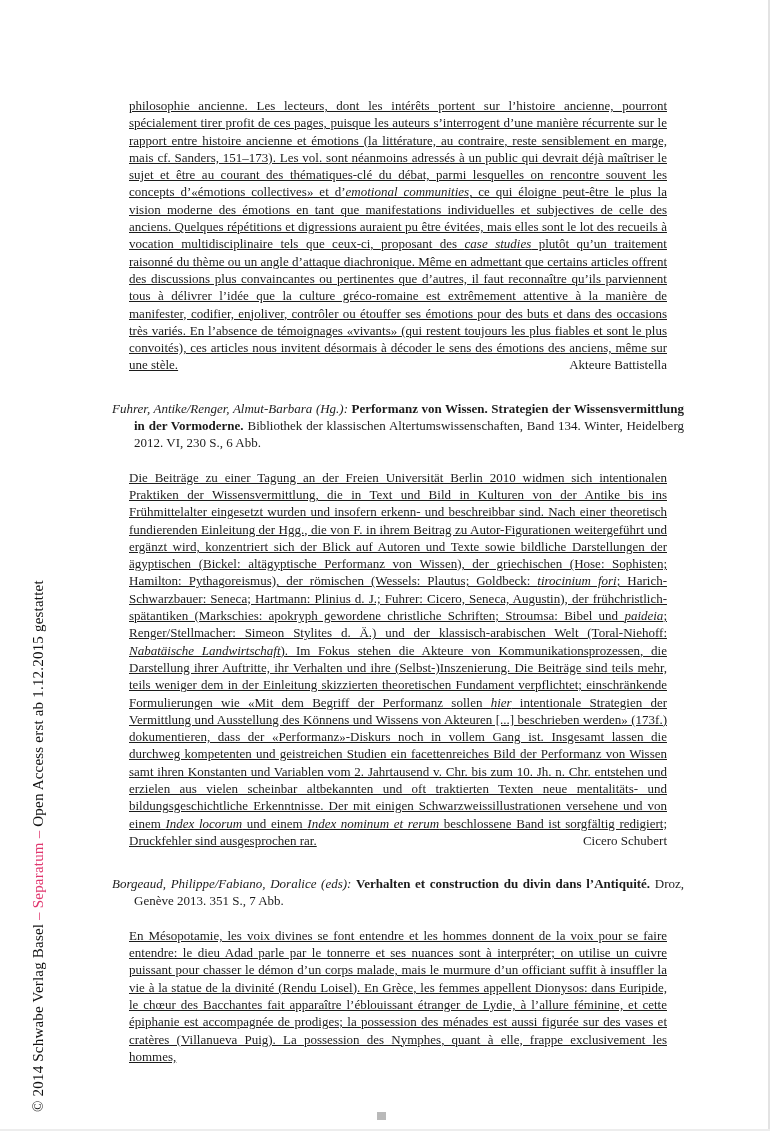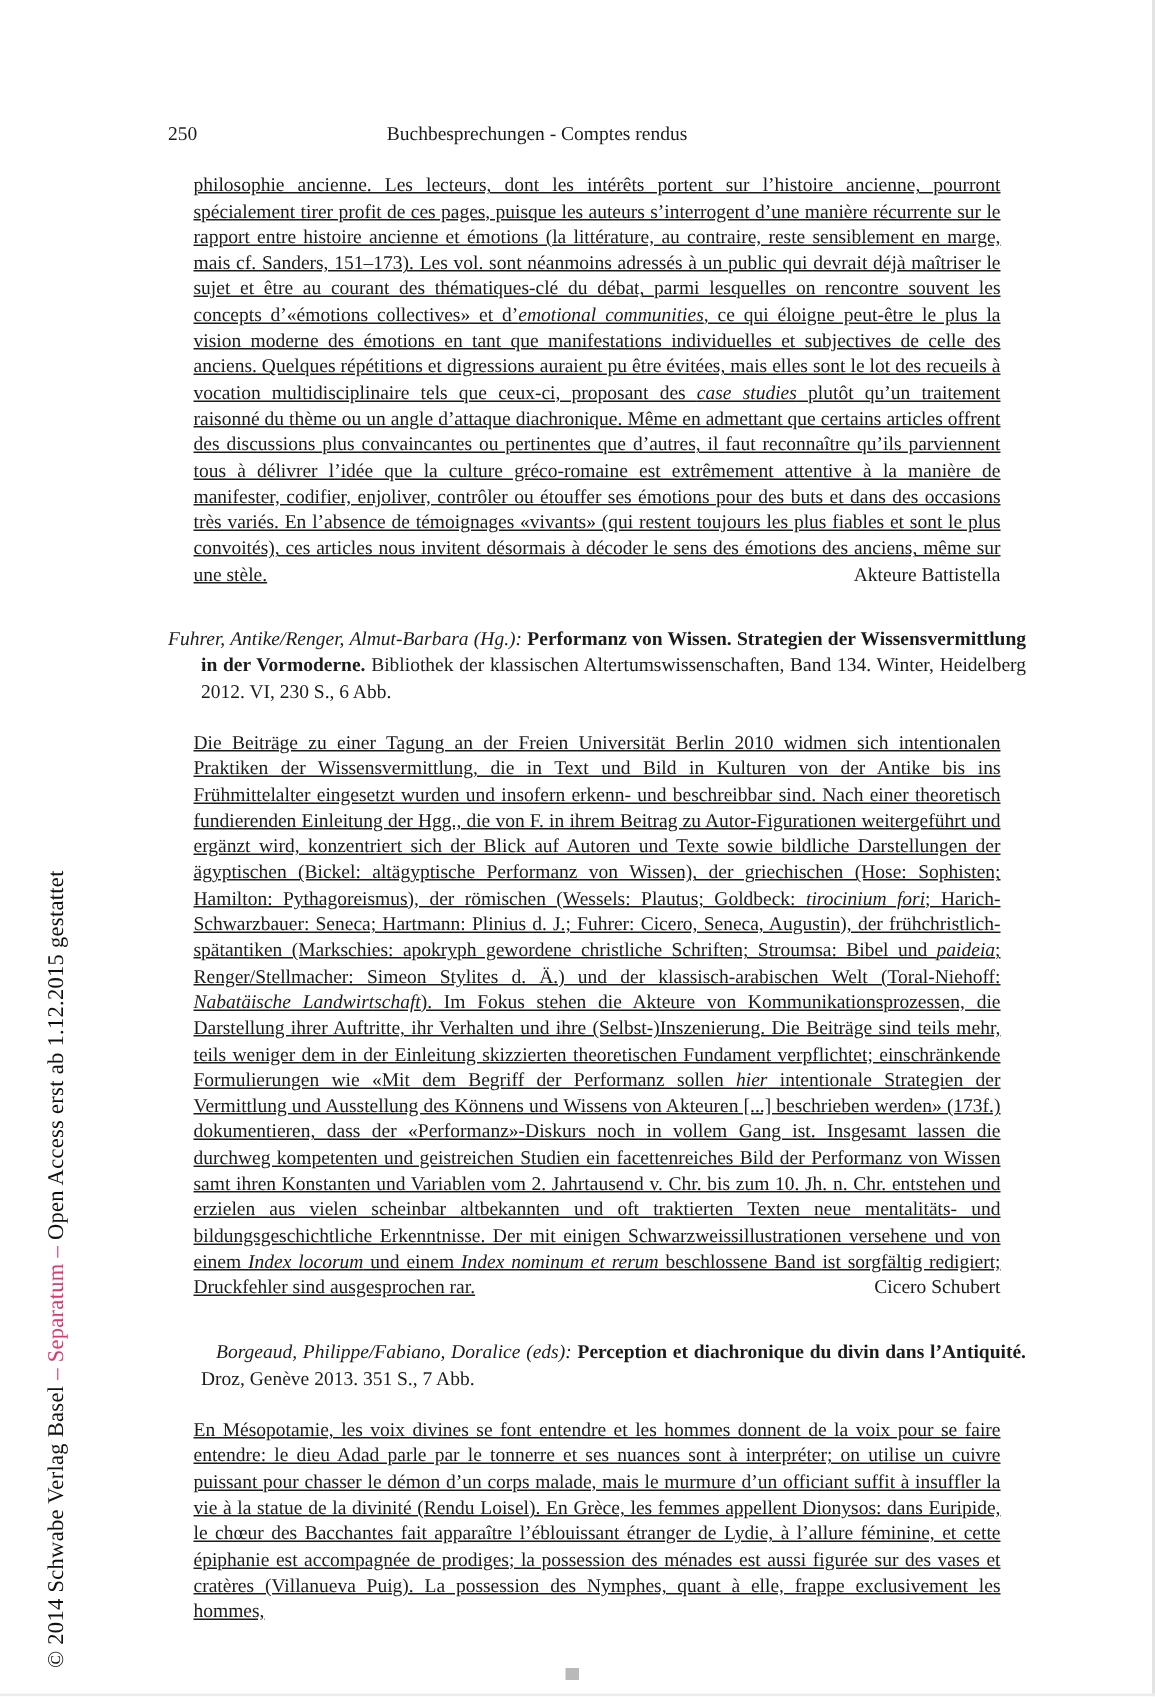--- a/index.html
+++ b/index.html
@@ -69,41 +69,37 @@
 <div class="page">
 
   <div class="scan-edge-right"></div>
   <div class="scan-edge-bottom"></div>
   <div class="scan-artifact"></div>
 
   <div class="sidebar-copyright"><span>© 2014 Schwabe Verlag Basel </span><span style="color: rgb(224, 54, 110);">– Separatum –</span><span> Open Access erst ab 1.12.2015 gestattet</span></div>
 
   <div class="content">
 
-    <div class="page-header">
-      <span class="page-number">250</span>
-      <span class="running-head">Buchbesprechungen - Comptes rendus</span>
-    </div>
 
     <div class="review">
       <p class="review-body">
         <span><span>philosophie ancienne. Les lecteurs, dont les intérêts portent sur l’histoire ancienne, pourront spécialement tirer profit de ces pages, puisque les auteurs s’interrogent d’une manière récurrente sur le rapport entre histoire ancienne et émotions (la littérature, au contraire, reste sensiblement en marge, mais cf. Sanders, 151–173). Les vol. sont néanmoins adressés à un public qui devrait déjà maîtriser le sujet et être au courant des thématiques-clé du débat, parmi lesquelles on rencontre souvent les concepts d’«émotions collectives» et d’</span><span style="font-style: italic;">emotional communities</span><span>, ce qui éloigne peut-être le plus la vision moderne des émotions en tant que manifestations individuelles et subjectives de celle des anciens. Quelques répétitions et digressions auraient pu être évitées, mais elles sont le lot des recueils à vocation multidisciplinaire tels que ceux-ci, proposant des </span><span style="font-style: italic;">case studies</span><span> plutôt qu’un traitement raisonné du thème ou un angle d’attaque diachronique. Même en admettant que certains articles offrent des discussions plus convaincantes ou pertinentes que d’autres, il faut reconnaître qu’ils parviennent tous à délivrer l’idée que la culture gréco-romaine est extrêmement attentive à la manière de manifester, codifier, enjoliver, contrôler ou étouffer ses émotions pour des buts et dans des occasions très variés. En l’absence de témoignages «vivants» (qui restent toujours les plus fiables et sont le plus convoités), ces articles nous invitent désormais à décoder le sens des émotions des anciens, même sur une stèle.</span></span>
         <span class="signature">Akteure Battistella</span>
       </p>
     </div>
 
     <div class="review">
       <p class="review-heading"><span style="font-style: italic;">Fuhrer, Antike/Renger, Almut-Barbara (Hg.): </span><span style="font-weight: bold;">Performanz von Wissen. Strategien der Wissensvermittlung in der Vormoderne.</span><span> Bibliothek der klassischen Altertumswissenschaften, Band 134. Winter, Heidelberg 2012. VI, 230 S., 6 Abb.</span></p>
       <p class="review-body">
         <span><span>Die Beiträge zu einer Tagung an der Freien Universität Berlin 2010 widmen sich intentionalen Praktiken der Wissensvermittlung, die in Text und Bild in Kulturen von der Antike bis ins Frühmittelalter eingesetzt wurden und insofern erkenn- und beschreibbar sind. Nach einer theoretisch fundierenden Einleitung der Hgg., die von F. in ihrem Beitrag zu Autor-Figurationen weitergeführt und ergänzt wird, konzentriert sich der Blick auf Autoren und Texte sowie bildliche Darstellungen der ägyptischen (Bickel: altägyptische Performanz von Wissen), der griechischen (Hose: Sophisten; Hamilton: Pythagoreismus), der römischen (Wessels: Plautus; Goldbeck: </span><span style="font-style: italic;">tirocinium fori</span><span>; Harich-Schwarzbauer: Seneca; Hartmann: Plinius d. J.; Fuhrer: Cicero, Seneca, Augustin), der frühchristlich-spätantiken (Markschies: apokryph gewordene christliche Schriften; Stroumsa: Bibel und </span><span style="font-style: italic;">paideia</span><span>; Renger/Stellmacher: Simeon Stylites d. Ä.) und der klassisch-arabischen Welt (Toral-Niehoff: </span><span style="font-style: italic;">Nabatäische Landwirtschaft</span><span>). Im Fokus stehen die Akteure von Kommunikationsprozessen, die Darstellung ihrer Auftritte, ihr Verhalten und ihre (Selbst-)Inszenierung. Die Beiträge sind teils mehr, teils weniger dem in der Einleitung skizzierten theoretischen Fundament verpflichtet; einschränkende Formulierungen wie «Mit dem Begriff der Performanz sollen </span><span style="font-style: italic;">hier</span><span> intentionale Strategien der Vermittlung und Ausstellung des Könnens und Wissens von Akteuren [...] beschrieben werden» (173f.) dokumentieren, dass der «Performanz»-Diskurs noch in vollem Gang ist. Insgesamt lassen die durchweg kompetenten und geistreichen Studien ein facettenreiches Bild der Performanz von Wissen samt ihren Konstanten und Variablen vom 2. Jahrtausend v. Chr. bis zum 10. Jh. n. Chr. entstehen und erzielen aus vielen scheinbar altbekannten und oft traktierten Texten neue mentalitäts- und bildungsgeschichtliche Erkenntnisse. Der mit einigen Schwarzweissillustrationen versehene und von einem </span><span style="font-style: italic;">Index locorum</span><span> und einem </span><span style="font-style: italic;">Index nominum et rerum</span><span> beschlossene Band ist sorgfältig redigiert; Druckfehler sind ausgesprochen rar.</span></span>
         <span class="signature">Cicero Schubert</span>
       </p>
     </div>
 
     <div class="review review-last">
-      <p class="review-heading"><span style="font-style: italic; margin-left: 32px;">Borgeaud, Philippe/Fabiano, Doralice (eds): </span><span style="font-weight: bold;">Perception et diachronique du divin dans l’Antiquité.</span><span> Droz, Genève 2013. 351 S., 7 Abb.</span></p>
+      <p class="review-heading"><span style="font-style: italic;">Borgeaud, Philippe/Fabiano, Doralice (eds): </span><span style="font-weight: bold;">Verhalten et construction du divin dans l’Antiquité.</span><span> Droz, Genève 2013. 351 S., 7 Abb.</span></p>
       <p class="review-body">
         <span><span>En Mésopotamie, les voix divines se font entendre et les hommes donnent de la voix pour se faire entendre: le dieu Adad parle par le tonnerre et ses nuances sont à interpréter; on utilise un cuivre puissant pour chasser le démon d’un corps malade, mais le murmure d’un officiant suffit à insuffler la vie à la statue de la divinité (Rendu Loisel). En Grèce, les femmes appellent Dionysos: dans Euripide, le chœur des Bacchantes fait apparaître l’éblouissant étranger de Lydie, à l’allure féminine, et cette épiphanie est accompagnée de prodiges; la possession des ménades est aussi figurée sur des vases et cratères (Villanueva Puig). La possession des Nymphes, quant à elle, frappe exclusivement les hommes,</span></span>
       </p>
     </div>
 
   </div>
 </div>
 
 </body></html>

